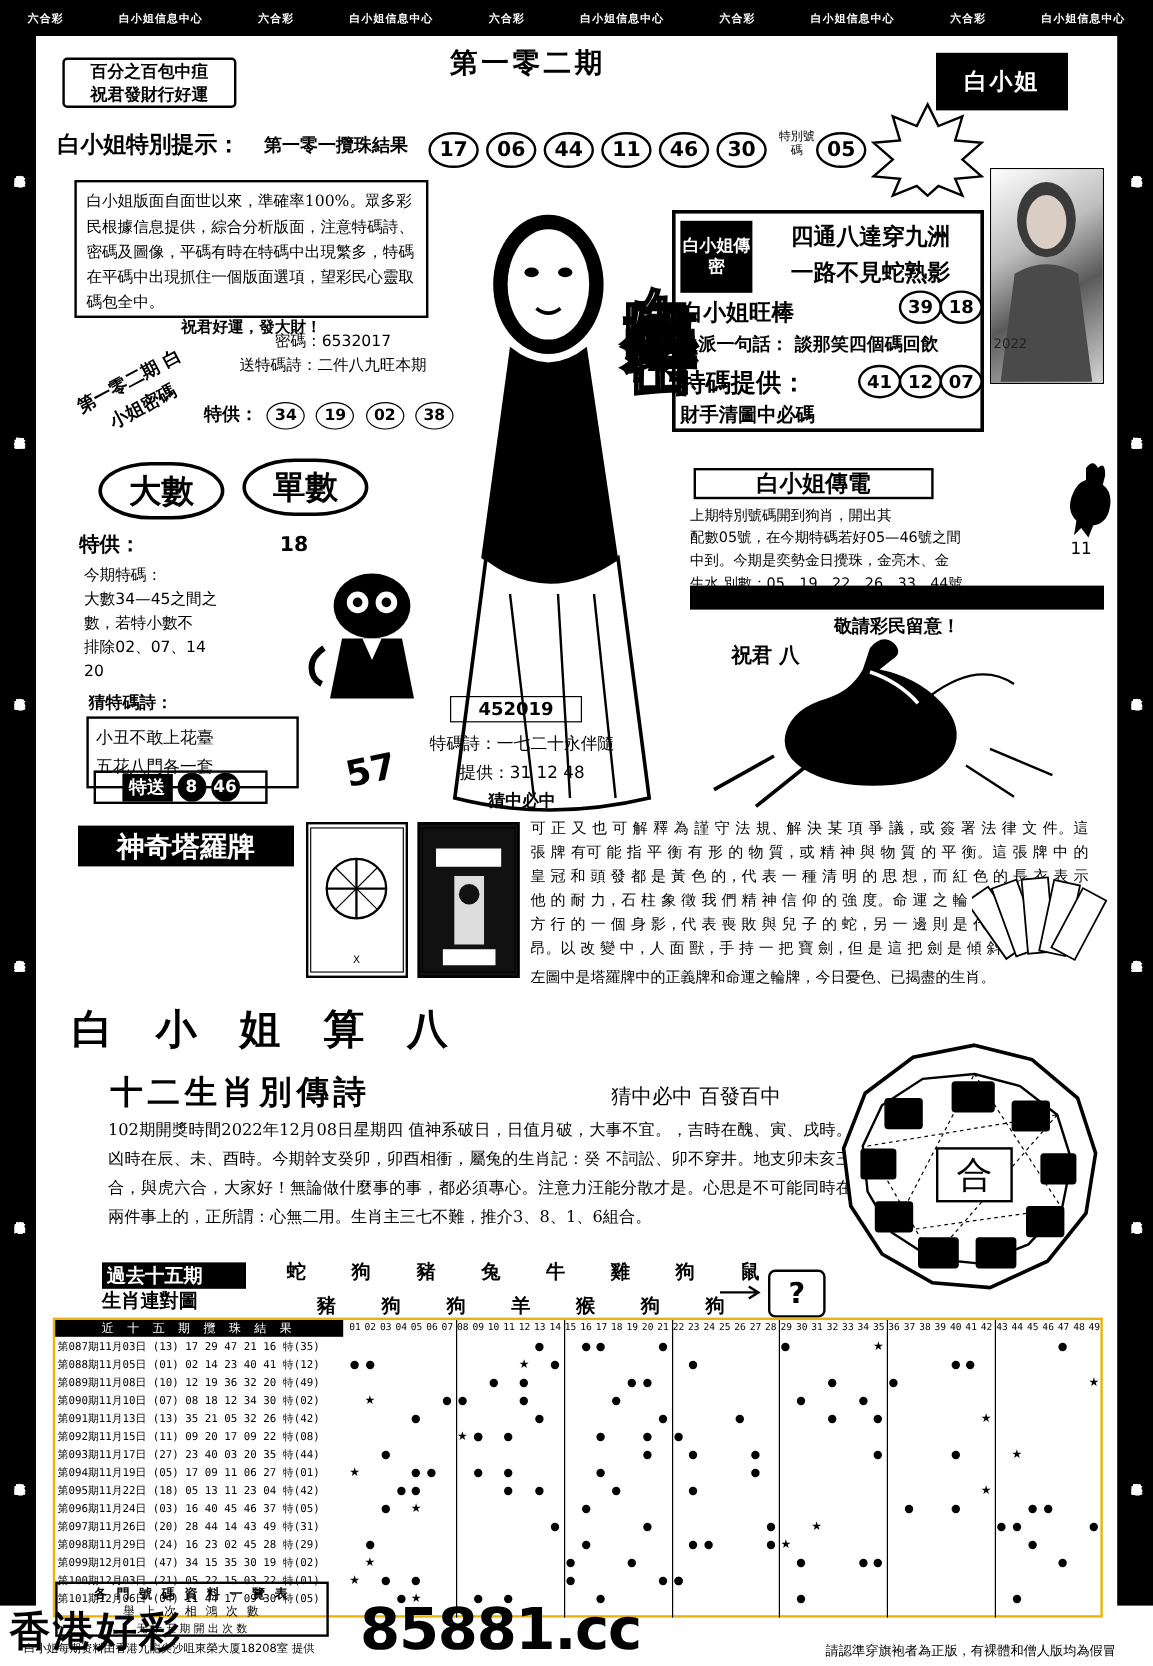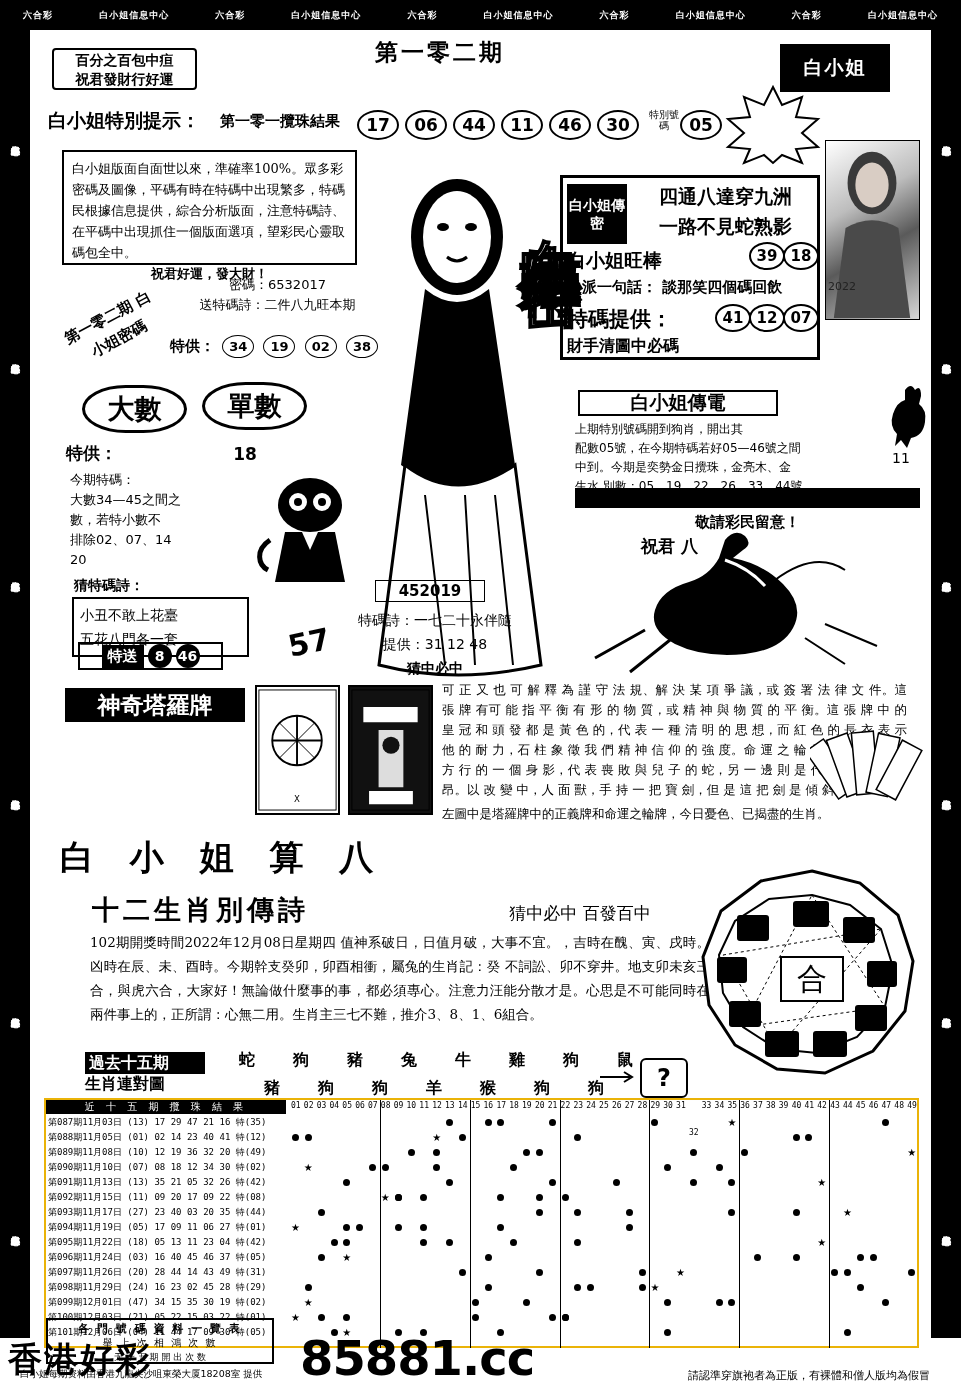--- a/index.html
+++ b/index.html
@@ -125,21 +125,21 @@
   #photo{left:795px;top:110px;width:95px;height:180px;background:#dcdcdc;border:1px solid #000;}
   #photo .shade{position:absolute;inset:0;
      background:linear-gradient(150deg,#fff 0%,#bdbdbd 35%,#5a5a5a 60%,#d6d6d6 100%);}
   #yearlabel{position:absolute;left:2px;bottom:26px;font-size:11px;color:#222;}
 
   
   #chuandian{left:548px;top:360px;width:200px;height:26px;border:2px solid #000;font-size:19px;font-weight:bold;}
   #cd-text{left:545px;top:390px;width:345px;height:75px;font-size:12px;line-height:19px;}
   #cd-strip{left:545px;top:458px;width:345px;height:20px;background:#000;}
   #cd-note{left:545px;top:480px;width:345px;height:24px;font-size:15px;font-weight:bold;}
-  #zhujun{left:548px;top:505px;width:120px;height:26px;font-size:17px;font-weight:bold;text-align:right;}
+  #zhujun{left:548px;top:505px;width:120px;height:26px;font-size:17px;font-weight:bold;text-align:center;}
 
   
   #rooster{left:855px;top:350px;width:45px;height:70px;}
   #num11{left:862px;top:420px;width:30px;height:20px;font-size:14px;}
 
   
   #crane{left:545px;top:490px;width:355px;height:155px;}
 
   
   #fan{left:780px;top:680px;width:115px;height:110px;}
@@ -257,22 +257,22 @@
       <span>特別號碼</span>
     </div>
     <div class="ball" style="left:650px;top:80px;">05</div>
 
     <svg class="bx" style="left:688px;top:55px;width:110px;height:80px;" viewBox="0 0 110 80">
       <polygon points="55,2 64,20 84,12 78,32 100,34 84,48 100,62 78,64 84,78 64,70 55,78 46,70 26,78 32,64 10,62 26,48 10,34 32,32 26,12 46,20" fill="#fff" stroke="#000" stroke-width="2"></polygon>
     </svg>
 
     <div class="bx bd" id="infobox">
       <div>白小姐版面自面世以來，準確率100%。眾多彩</div>
+      <div>民根據信息提供，綜合分析版面，注意特碼詩、</div>
       <div>密碼及圖像，平碼有時在特碼中出現繁多，特碼</div>
-      <div>民根據信息提供，綜合分析版面，注意特碼詩、</div>
       <div>在平碼中出現抓住一個版面選項，望彩民心靈取</div>
       <div>碼包全中。</div>
       <div class="c">祝君好運，發大財！</div>
     </div>
 
     <div class="bx ctr" id="slant">第一零二期 白小姐密碼</div>
 
     <div class="bx" id="mima">
       <div style="text-align:center;">
         <span>密碼：</span><span>6532017</span>
@@ -533,21 +533,21 @@
           <div class="gnum" style="left: 270.571px;">22</div>
           <div class="gnum" style="left: 283.408px;">23</div>
           <div class="gnum" style="left: 296.245px;">24</div>
           <div class="gnum" style="left: 309.082px; text-align: right;">25</div>
           <div class="gnum" style="left: 321.918px;">26</div>
           <div class="gnum" style="left: 334.755px;">27</div>
           <div class="gnum" style="left: 347.592px;">28</div>
           <div class="gnum" style="left: 360.429px;">29</div>
           <div class="gnum" style="left: 373.265px;">30</div>
           <div class="gnum" style="left: 386.102px;">31</div>
-          <div class="gnum" style="left: 398.939px; margin-top: 27px;">32</div>
+          <div class="gnum" style="left: 398.939px;">32</div>
           <div class="gnum" style="left: 411.776px;">33</div>
           <div class="gnum" style="left: 424.612px;">34</div>
           <div class="gnum" style="left: 437.449px;">35</div>
           <div class="gnum" style="left: 450.286px;">36</div>
           <div class="gnum" style="left: 463.122px;">37</div>
           <div class="gnum" style="left: 475.959px;">38</div>
           <div class="gnum" style="left: 488.796px;">39</div>
           <div class="gnum" style="left: 501.633px;">40</div>
           <div class="gnum" style="left: 514.469px;">41</div>
           <div class="gnum" style="left: 527.306px;">42</div>

